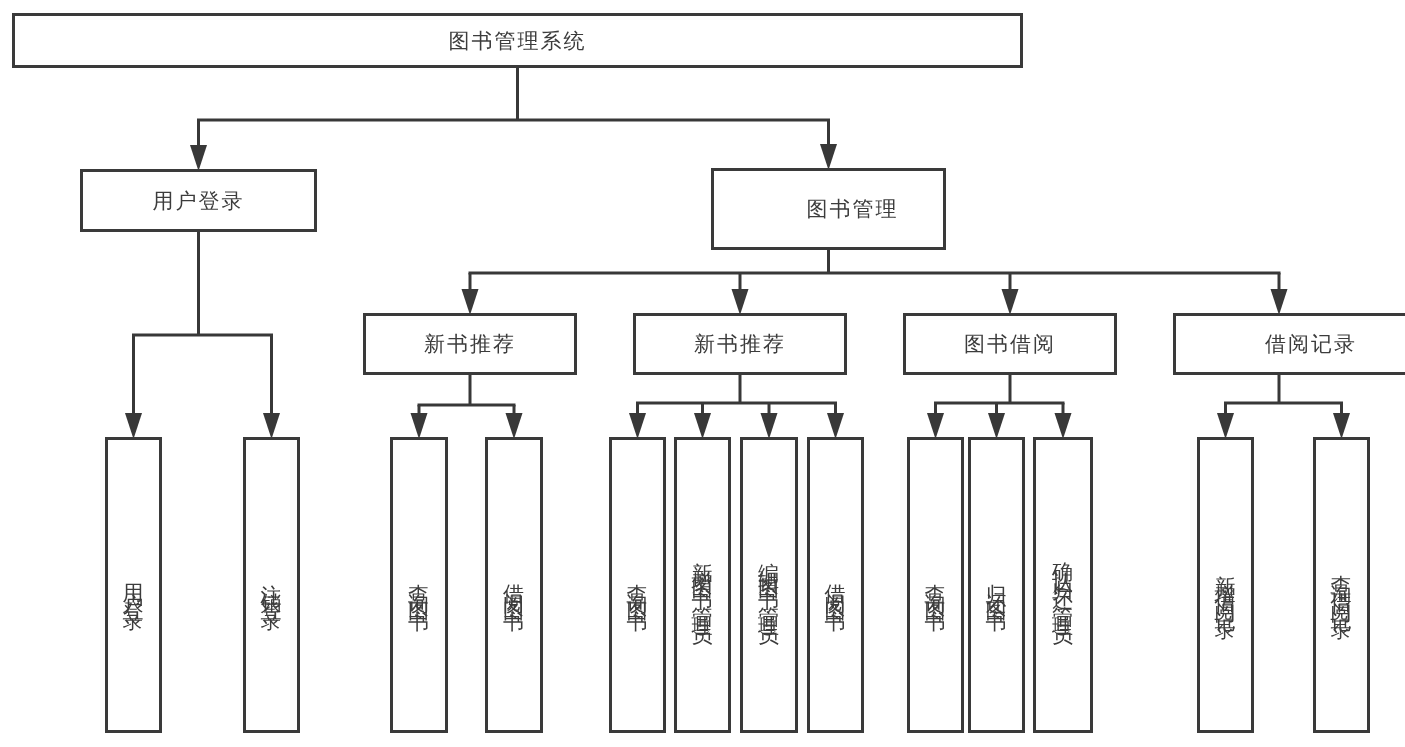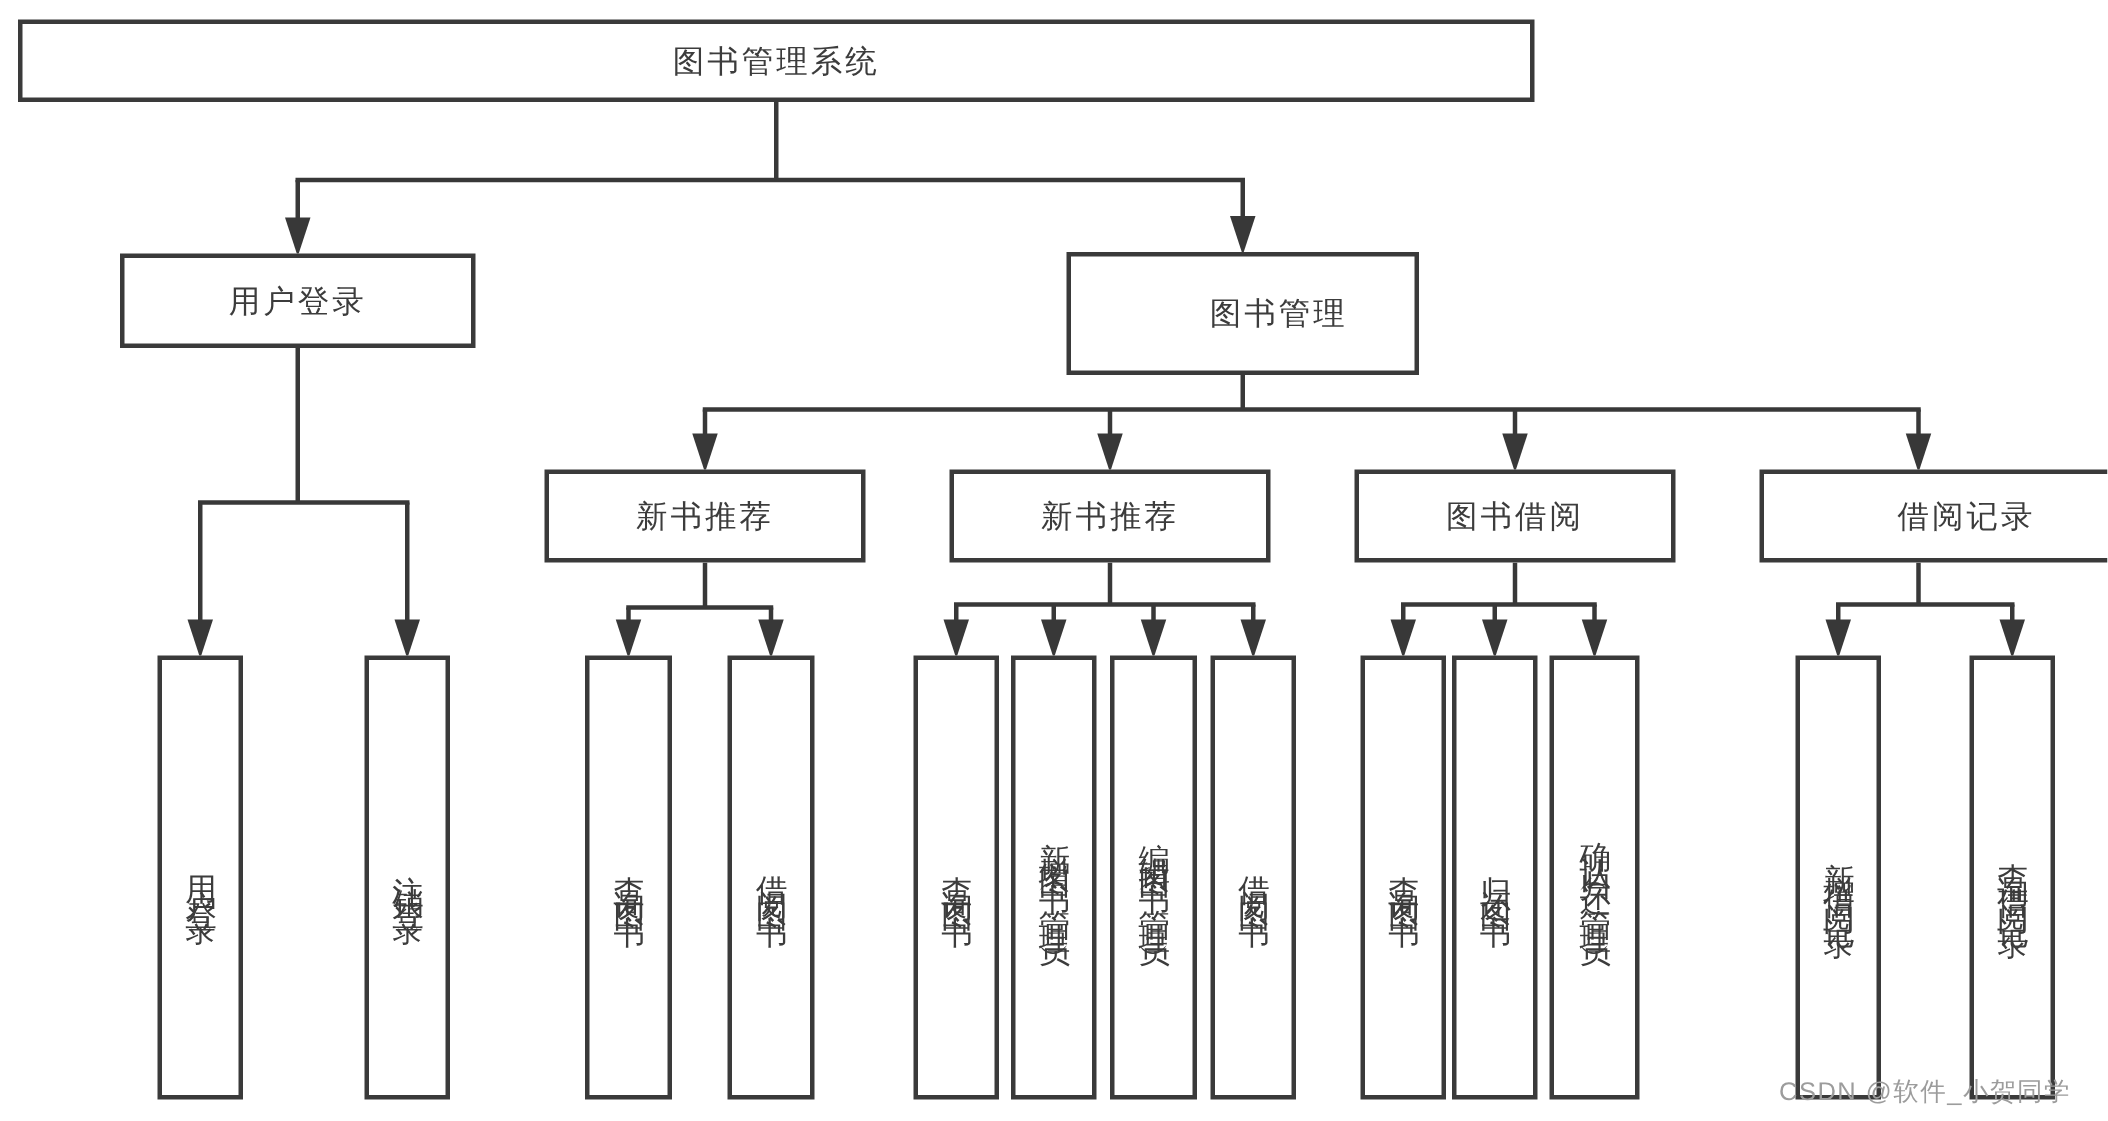--- a/index.html
+++ b/index.html
@@ -152,14 +152,13 @@
       <div class="node v" style="left: 1033px; top: 437px; width: 60px; height: 296px; border-color: rgb(58, 58, 58); color: rgb(60, 60, 60); background: rgb(255, 255, 255);">
         <span class="lbl">确认归还（管理员）</span>
       </div>
       <div class="node v" style="left: 1197px; top: 437px; width: 57px; height: 296px; border-color: rgb(58, 58, 58); color: rgb(60, 60, 60); background: rgb(255, 255, 255);">
         <span class="lbl">新增借阅记录</span>
       </div>
       <div class="node v" style="left: 1313px; top: 437px; width: 57px; height: 296px; border-color: rgb(58, 58, 58); color: rgb(60, 60, 60); background: rgb(255, 255, 255);">
         <span class="lbl">查询借阅记录</span>
       </div>
     </div>
-  <div class="watermark">CSDN @软件_小贺同学</div>
 </div>
 
 </body></html>

